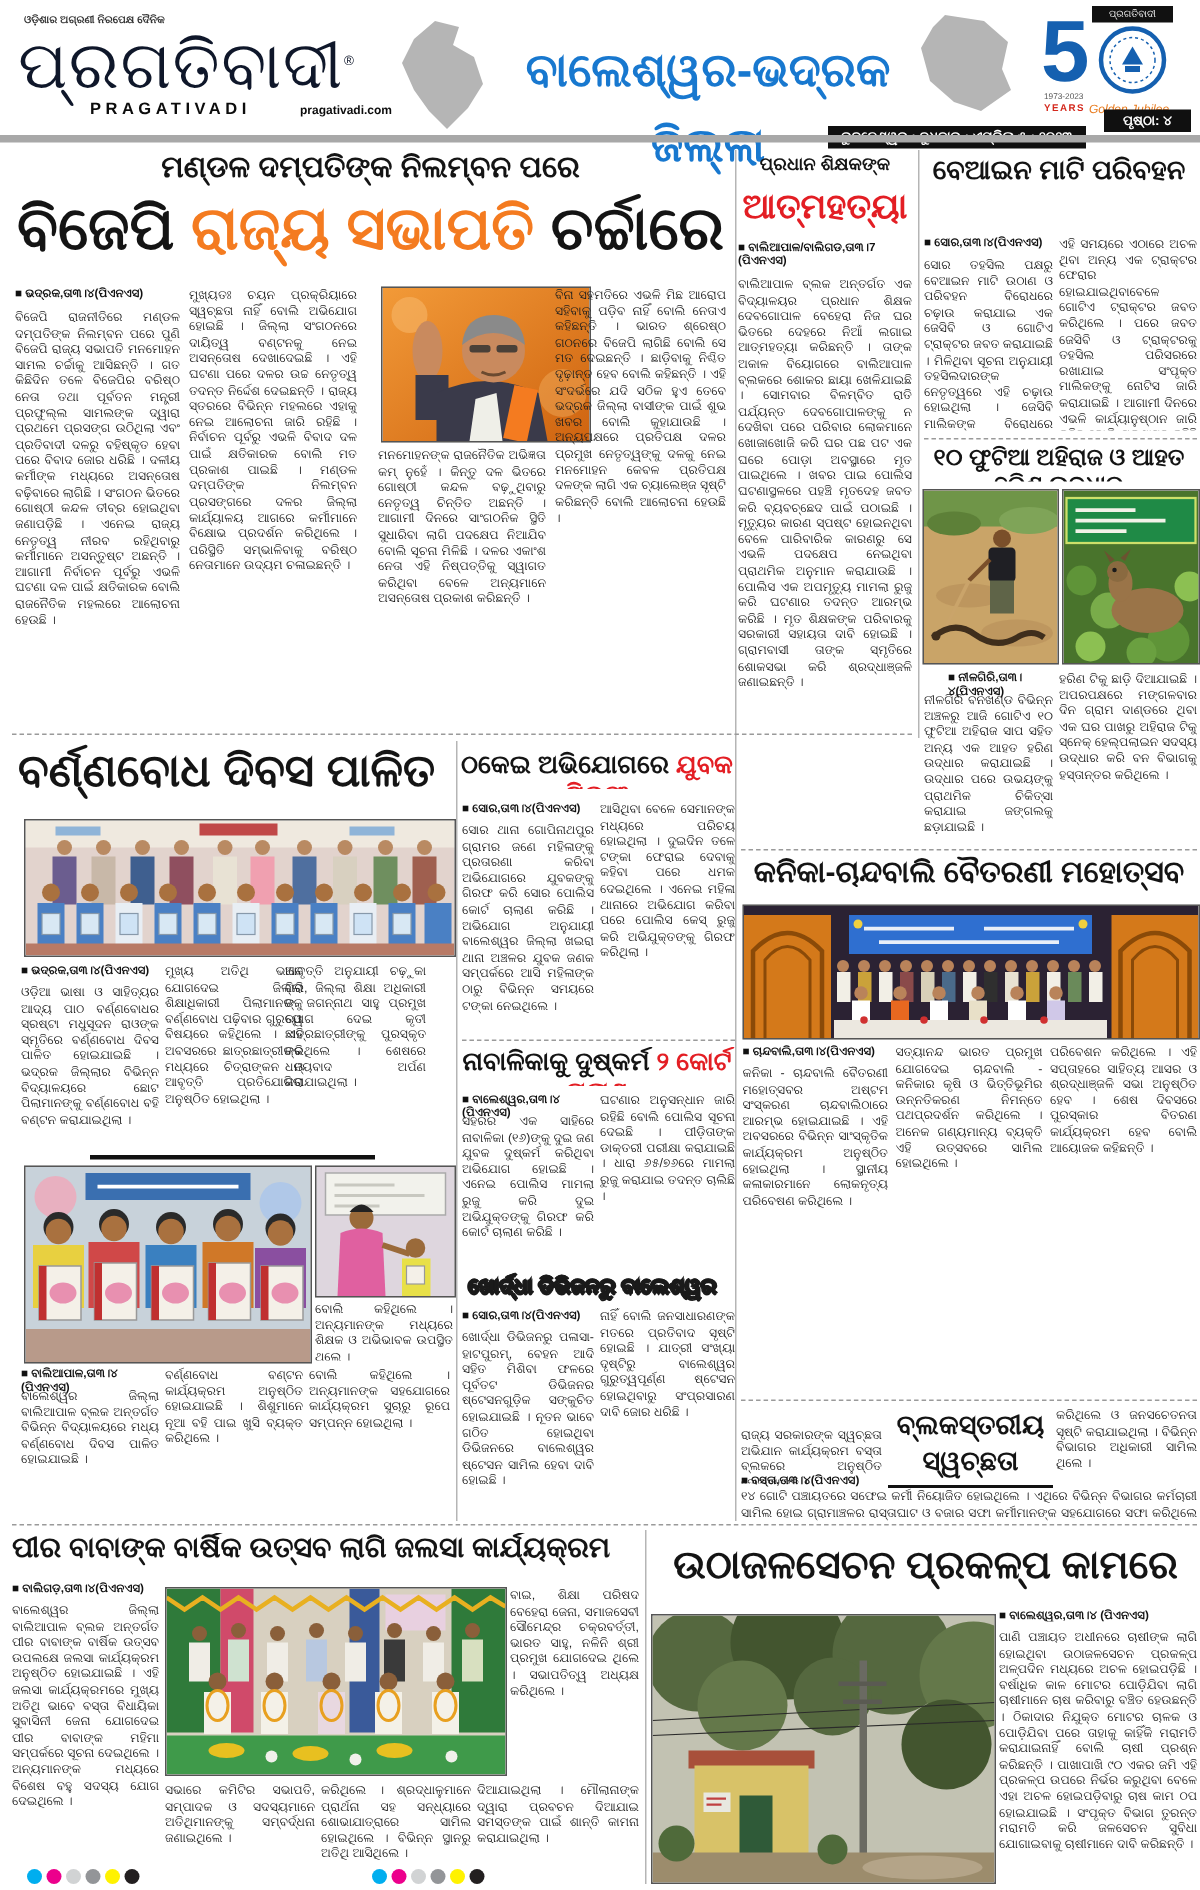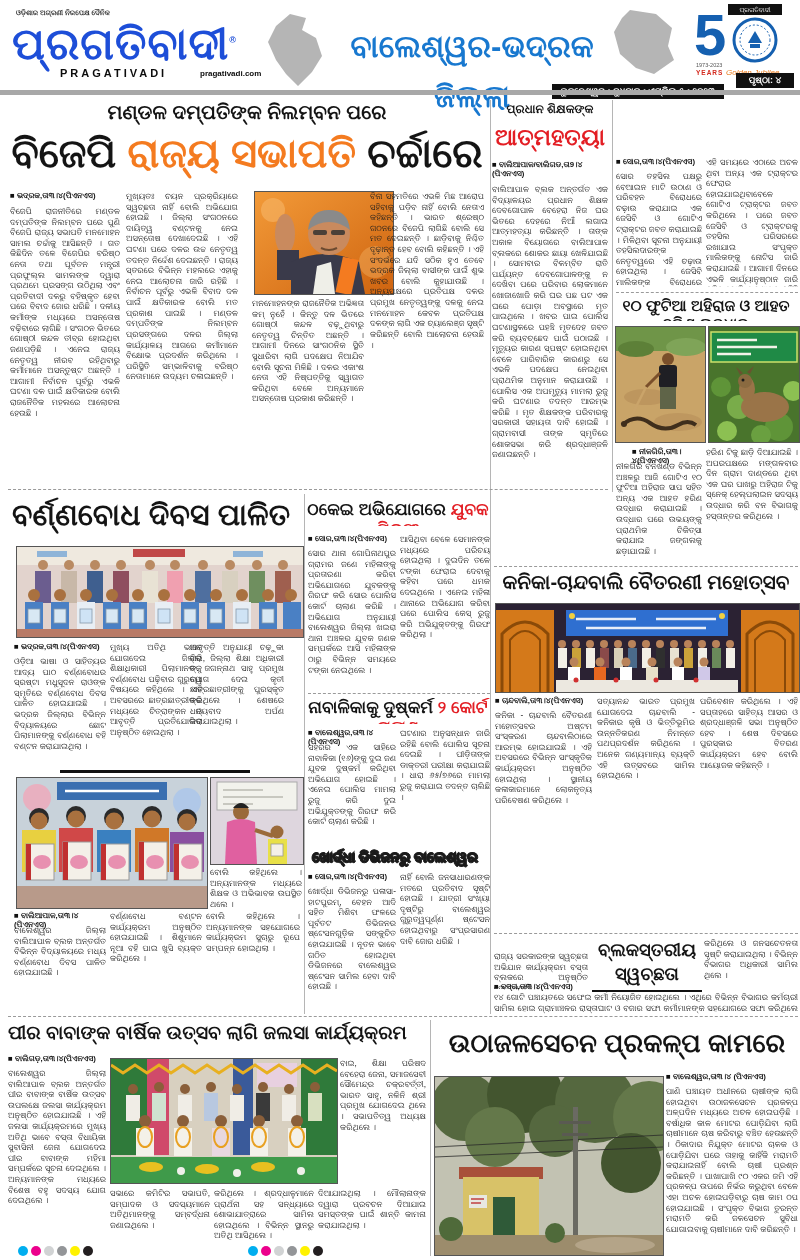--- a/index.html
+++ b/index.html
@@ -10,21 +10,21 @@
   .by{font-size:7.8px;font-weight:bold;color:#111;line-height:1.2;overflow:hidden;}
   .hd{font-weight:bold;color:#141414;text-align:center;overflow:hidden;}
   .red{color:#e31e24;}
   .org{color:#f47b20;}
   .vr{position:absolute;width:1px;background:#b5b5b5;}
   .dash{position:absolute;border-top:1px dashed #9a9a9a;height:0;}
   .solidline{position:absolute;background:#111;}
   .photo{position:absolute;border:1px solid #555;overflow:hidden;background:#ddd;}
   .photo svg{display:block;}
   .outline-hd{color:#fff;-webkit-text-stroke:1.1px #1a1a1a;text-shadow:-1px 0 #1a1a1a,1px 0 #1a1a1a,0 -1px #1a1a1a,0 1px #1a1a1a;}
-  .masthead-logo{font-weight:700;color:#1d4ed8;letter-spacing:1px;}
+  .masthead-logo{font-weight:400;color:#0f172a;letter-spacing:1px;}
   .blackbar{background:#101010;color:#fff;text-align:center;font-size:9px;font-weight:bold;line-height:15px;overflow:hidden;}
   .regdot{display:inline-block;width:10px;height:10px;border-radius:50%;margin-right:3px;vertical-align:top;}
   .rc1{background:#00aeef}.rc2{background:#ec008c}.rc3{background:#d1d3d4}
   .rc4{background:#939598}.rc5{background:#fff200}.rc6{background:#231f20}
 </style>
 </head>
 <body>
 
 <div class="page">
 
@@ -101,26 +101,27 @@
         <path d="M66,56 Q74,60 82,56" stroke="#6b4a30" stroke-width="2" fill="none"></path>
       </svg>
     </div>
     <div class="abs bt" style="left:252px;top:298px;width:112px;height:182px;">ମନମୋହନଙ୍କ ରାଜନୈତିକ ଅଭିଜ୍ଞତା କମ୍ ନୁହେଁ । କିନ୍ତୁ ଦଳ ଭିତରେ ଗୋଷ୍ଠୀ କନ୍ଦଳ ବଢ଼ୁଥିବାରୁ ନେତୃତ୍ୱ ଚିନ୍ତିତ ଅଛନ୍ତି । ଆଗାମୀ ଦିନରେ ସାଂଗଠନିକ ସ୍ଥିତି ସୁଧାରିବା ଲାଗି ପଦକ୍ଷେପ ନିଆଯିବ ବୋଲି ସୂଚନା ମିଳିଛି । ଦଳର ଏକାଂଶ ନେତା ଏହି ନିଷ୍ପତ୍ତିକୁ ସ୍ୱାଗତ କରିଥିବା ବେଳେ ଅନ୍ୟମାନେ ଅସନ୍ତୋଷ ପ୍ରକାଶ କରିଛନ୍ତି ।</div>
     <div class="abs bt" style="left:370px;top:191px;width:114px;height:289px;">ବିନା ସହମତିରେ ଏଭଳି ମିଛ ଆରୋପ ସହିବାକୁ ପଡ଼ିବ ନାହିଁ ବୋଲି ନେତାଏ କହିଛନ୍ତି । ଭାରତ ଶ୍ରେଷ୍ଠ ଗଠନରେ ବିଜେପି ଲାଗିଛି ବୋଲି ସେ ମତ ଦେଇଛନ୍ତି । ଛାଡ଼ିବାକୁ ନିଶ୍ଚିତ ଦୃଢ଼ାନ୍ତ ହେବ ବୋଲି କହିଛନ୍ତି । ଏହି ସଂଦର୍ଭରେ ଯଦି ସଠିକ ହୁଏ ତେବେ ଭଦ୍ରକ ଜିଲ୍ଲା ବାସୀଙ୍କ ପାଇଁ ଶୁଭ ଖବର ବୋଲି କୁହାଯାଉଛି । ଅନ୍ୟପକ୍ଷରେ ପ୍ରତିପକ୍ଷ ଦଳର ପ୍ରମୁଖ ନେତୃତ୍ୱଙ୍କୁ ଦଳକୁ ନେଇ ମନମୋହନ କେବଳ ପ୍ରତିପକ୍ଷ ଦଳଙ୍କ ଲାଗି ଏକ ଚ୍ୟାଲେଞ୍ଜ ସୃଷ୍ଟି କରିଛନ୍ତି ବୋଲି ଆଲୋଚନା ହେଉଛି ।</div>
   </div>
 
   <div>
     <div class="abs hd" style="left:492px;top:102px;width:116px;font-size:12px;height:22px;">ପ୍ରଧାନ ଶିକ୍ଷକଙ୍କ</div>
     <div class="abs hd red" style="left:492px;top:124px;width:116px;font-size:23px;height:30px;">ଆତ୍ମହତ୍ୟା</div>
-    <div class="abs by" style="left:492px;top:160px;width:116px;height:22px;">■ ବାଲିଆପାଳ/ବାଲିଗଡ,ତା9।୪ (ପିଏନଏସ)</div>
+    <div class="abs by" style="left:492px;top:160px;width:116px;height:22px;">■ ବାଲିଆପାଳ/ବାଲିଗଡ,ତା୩।7 (ପିଏନଏସ)</div>
     <div class="abs bt" style="left:492px;top:184px;width:116px;height:304px;">ବାଲିଆପାଳ ବ୍ଲକ ଅନ୍ତର୍ଗତ ଏକ ବିଦ୍ୟାଳୟର ପ୍ରଧାନ ଶିକ୍ଷକ ଦେବଗୋପାଳ ବେହେରା ନିଜ ଘର ଭିତରେ ଦେହରେ ନିଆଁ ଲଗାଇ ଆତ୍ମହତ୍ୟା କରିଛନ୍ତି । ତାଙ୍କ ଅକାଳ ବିୟୋଗରେ ବାଲିଆପାଳ ବ୍ଲକରେ ଶୋକର ଛାୟା ଖେଳିଯାଇଛି । ସୋମବାର ବିଳମ୍ବିତ ରାତି ପର୍ଯ୍ୟନ୍ତ ଦେବଗୋପାଳଙ୍କୁ ନ ଦେଖିବା ପରେ ପରିବାର ଲୋକମାନେ ଖୋଜାଖୋଜି କରି ଘର ପଛ ପଟ ଏକ ଘରେ ପୋଡ଼ା ଅବସ୍ଥାରେ ମୃତ ପାଇଥିଲେ । ଖବର ପାଇ ପୋଲିସ ଘଟଣାସ୍ଥଳରେ ପହଞ୍ଚି ମୃତଦେହ ଜବତ କରି ବ୍ୟବଚ୍ଛେଦ ପାଇଁ ପଠାଇଛି । ମୃତ୍ୟୁର କାରଣ ସ୍ପଷ୍ଟ ହୋଇନଥିବା ବେଳେ ପାରିବାରିକ କାରଣରୁ ସେ ଏଭଳି ପଦକ୍ଷେପ ନେଇଥିବା ପ୍ରାଥମିକ ଅନୁମାନ କରାଯାଉଛି । ପୋଲିସ ଏକ ଅପମୃତ୍ୟୁ ମାମଲା ରୁଜୁ କରି ଘଟଣାର ତଦନ୍ତ ଆରମ୍ଭ କରିଛି । ମୃତ ଶିକ୍ଷକଙ୍କ ପରିବାରକୁ ସରକାରୀ ସହାୟତା ଦାବି ହୋଇଛି । ଗ୍ରାମବାସୀ ତାଙ୍କ ସ୍ମୃତିରେ ଶୋକସଭା କରି ଶ୍ରଦ୍ଧାଞ୍ଜଳି ଜଣାଇଛନ୍ତି ।</div>
   </div>
 
   <div>
     <div class="abs hd" style="left:614px;top:101px;width:184px;font-size:18px;line-height:25px;height:52px;">
+      <div>ବେଆଇନ ମାଟି ପରିବହନ</div>
     </div>
     <div class="abs by" style="left:616px;top:157px;width:86px;">■ ସୋର,ତା୩।୪(ପିଏନଏସ)</div>
     <div class="abs bt" style="left:616px;top:171px;width:86px;height:116px;">ସୋର ତହସିଲ ପକ୍ଷରୁ ବେଆଇନ ମାଟି ଉଠାଣ ଓ ପରିବହନ ବିରୋଧରେ ଚଢ଼ାଉ କରାଯାଇ ଏକ ଜେସିବି ଓ ଗୋଟିଏ ଟ୍ରାକ୍ଟର ଜବତ କରାଯାଇଛି । ମିଳିଥିବା ସୂଚନା ଅନୁଯାୟୀ ତହସିଲଦାରଙ୍କ ନେତୃତ୍ୱରେ ଏହି ଚଢ଼ାଉ ହୋଇଥିଲା । ଜେସିବି ମାଲିକଙ୍କ ବିରୋଧରେ ମାମଲା ରୁଜୁ ହୋଇଛି ।</div>
     <div class="abs bt" style="left:706px;top:157px;width:92px;height:130px;">ଏହି ସମୟରେ ଏଠାରେ ଅଚଳ ଥିବା ଅନ୍ୟ ଏକ ଟ୍ରାକ୍ଟର ଫେରାର ହୋଇଯାଇଥିବାବେଳେ ଗୋଟିଏ ଟ୍ରାକ୍ଟର ଜବତ କରିଥିଲେ । ପରେ ଜବତ ଜେସିବି ଓ ଟ୍ରାକ୍ଟରକୁ ତହସିଲ ପରିସରରେ ରଖାଯାଇ ସଂପୃକ୍ତ ମାଲିକଙ୍କୁ ନୋଟିସ ଜାରି କରାଯାଇଛି । ଆଗାମୀ ଦିନରେ ଏଭଳି କାର୍ଯ୍ୟାନୁଷ୍ଠାନ ଜାରି ରହିବ ବୋଲି ପ୍ରଶାସନ କହିଛି ।</div>
   </div>
 
   <div>
     <div class="abs hd" style="left:614px;top:297px;width:184px;font-size:15.5px;height:24px;">୧୦ ଫୁଟିଆ ଅହିରାଜ ଓ ଆହତ ହରିଣ ଉଦ୍ଧାର</div>
     <div class="photo" style="left:615px;top:326px;width:89px;height:115px;">
       <svg width="89" height="115" viewBox="0 0 89 115">

